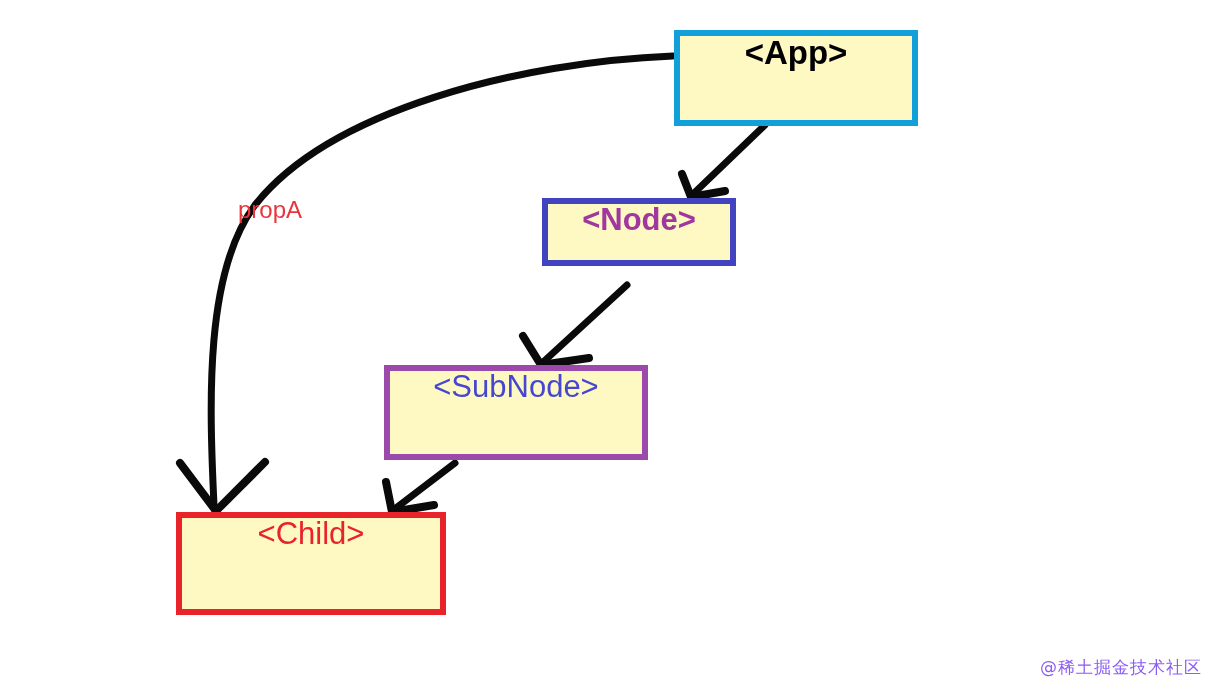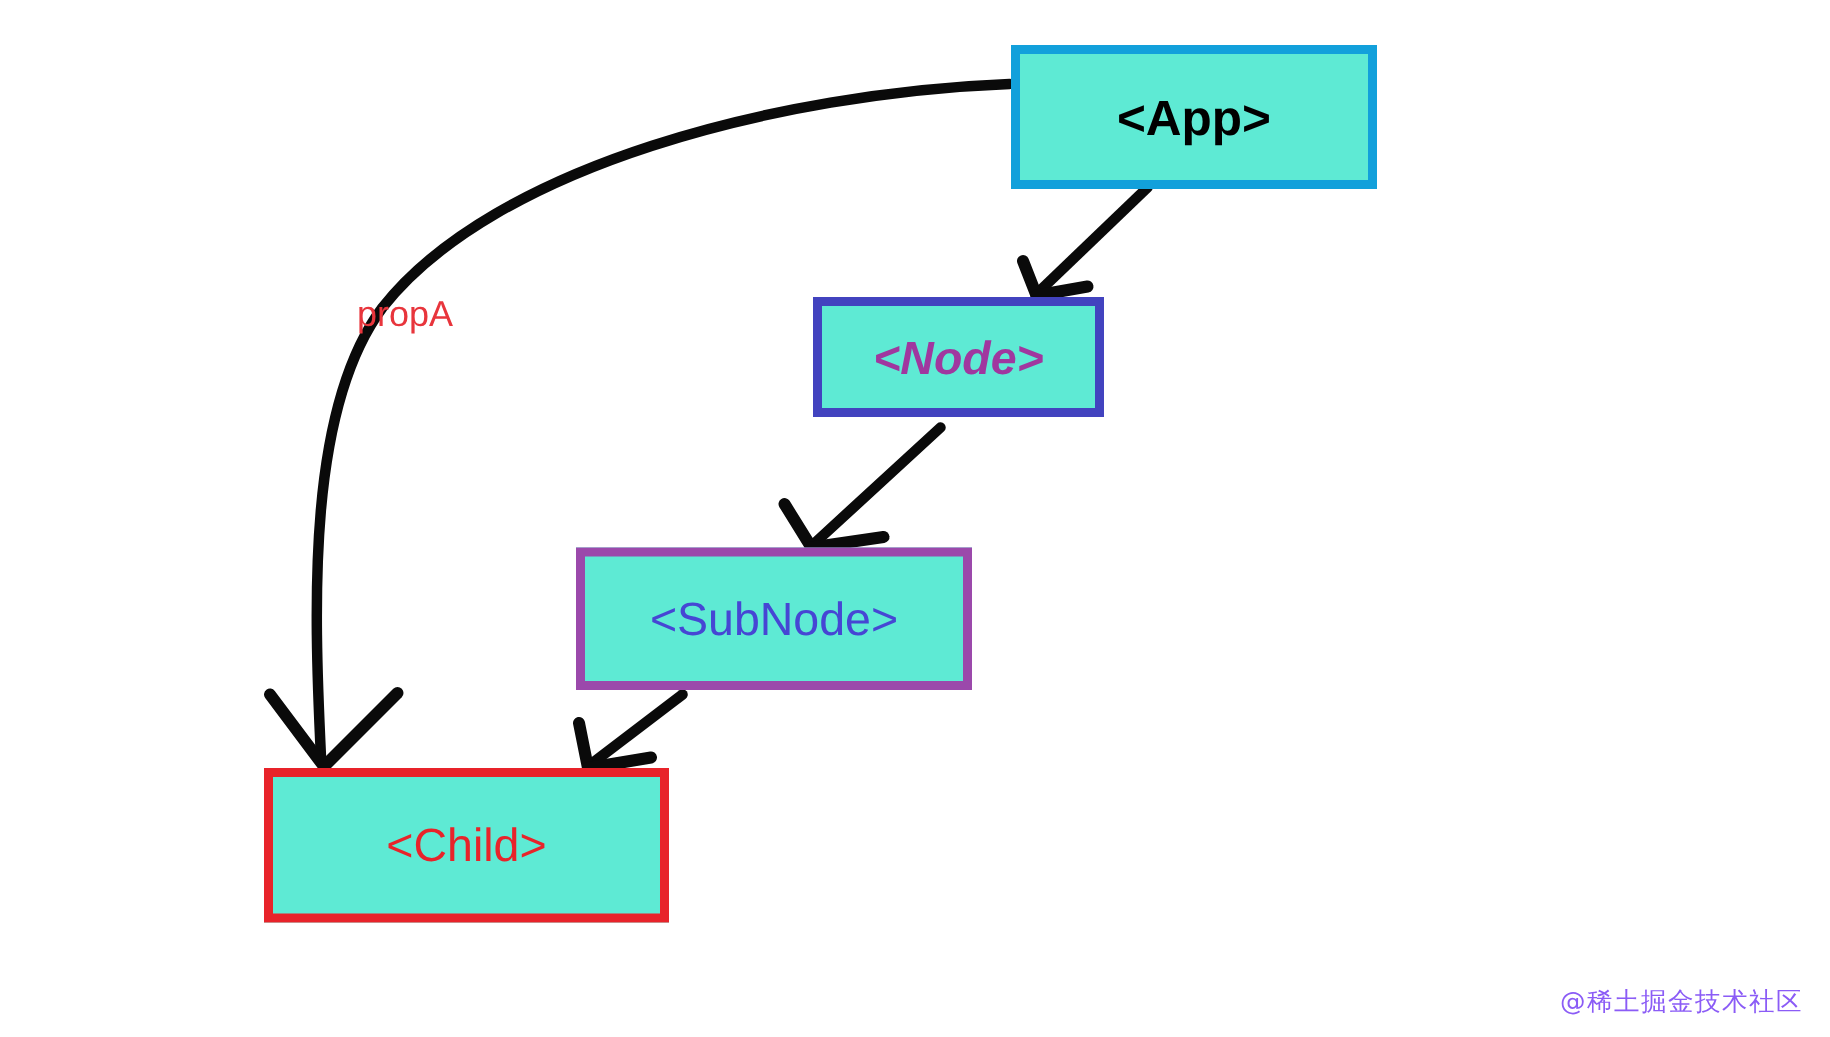--- a/index.html
+++ b/index.html
@@ -20,23 +20,22 @@
   .diagram-svg {
     position: absolute;
     left: 0;
     top: 0;
     width: 1220px;
     height: 691px;
   }
   .node-box {
     position: absolute;
     box-sizing: border-box;
-    background: #5eead4;
+    background: #fef9c3;
     display: flex;
-    align-items: center;
     justify-content: center;
   }
   .node-label {
     font-family: "Liberation Sans", sans-serif;
     white-space: nowrap;
     line-height: 1;
   }
   #box-app {
     left: 674px;
     top: 30px;
@@ -46,23 +45,22 @@
   }
   #box-app .node-label {
     color: #000000;
     font-size: 33px;
     font-weight: bold;
   }
   #box-node {
     left: 542px;
     top: 198px;
     width: 194px;
-    height: 80px;
+    height: 68px;
     border: 6px solid #4243bf;
-    font-style: italic;
   }
   #box-node .node-label {
     color: #a0379f;
     font-size: 31px;
     font-weight: bold;
   }
   #box-subnode {
     left: 384px;
     top: 365px;
     width: 264px;

